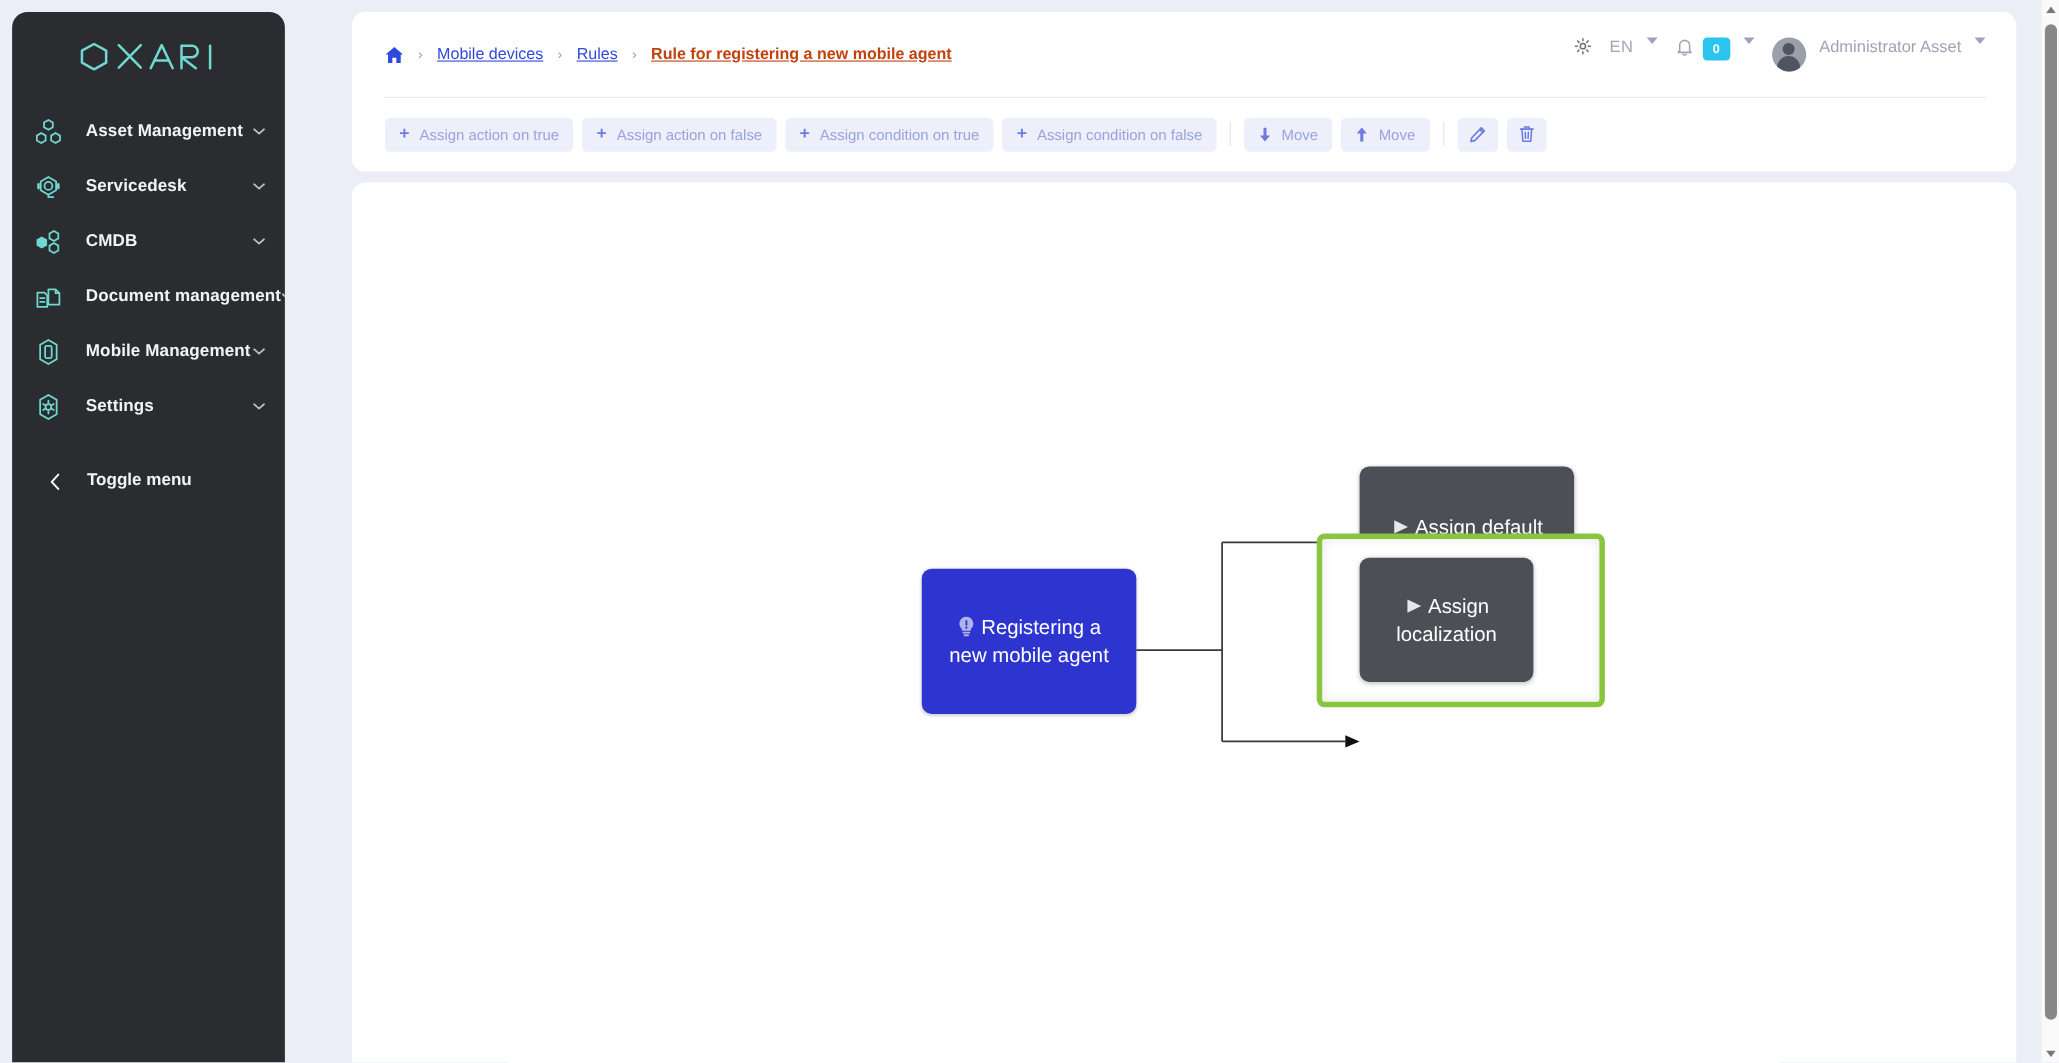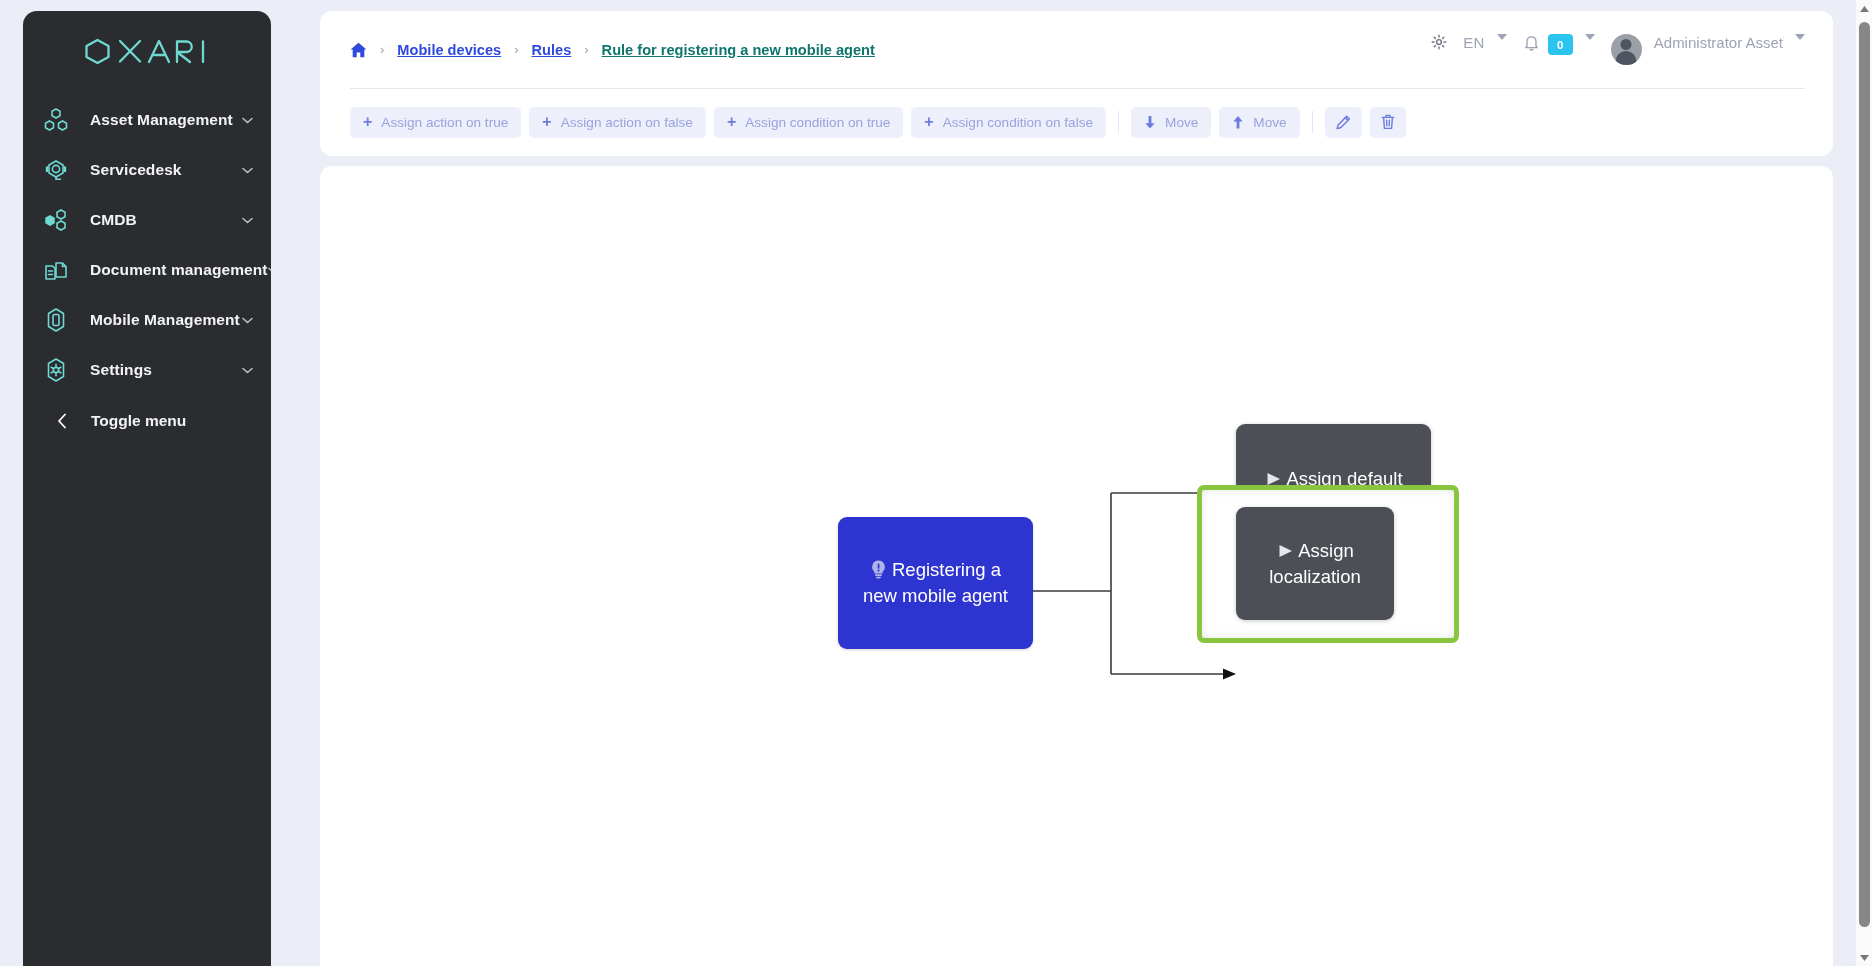--- a/index.html
+++ b/index.html
@@ -16,21 +16,20 @@
   }
 
   
   .sidebar {
     position: absolute;
     left: 11px; top: 11px;
     width: 248px; height: 955px;
     background: #2b2c2f;
     border-radius: 14px 14px 0 0;
     overflow: hidden;
-    margin-left: 12px;
   }
   .logo-wrap {
     height: 74px;
     display: flex; align-items: center; justify-content: center;
     padding-top: 6px;
   }
   .logo-svg { display: block; }
   .nav { padding-top: 10px; }
   .nav-item {
     position: relative;
@@ -55,21 +54,21 @@
     letter-spacing: 0.1px;
     white-space: nowrap;
   }
   .nav-chev {
     color: #b9bcc2;
     font-size: 11px;
     line-height: 1;
     padding-right: 4px;
   }
   .toggle-item {
-    display: flex; align-items: center;
+    display: flex; align-items: flex-end;
     height: 50px;
     margin-top: 1px;
     padding-left: 28px;
     cursor: pointer;
   }
   .toggle-arrow {
     width: 22px; color: #ffffff; font-size: 17px; line-height: 1;
     display: flex; align-items: center; justify-content: center;
   }
   .toggle-label {
@@ -90,25 +89,25 @@
     display: flex; align-items: center;
     height: 77px;
     padding: 0 28px 0 30px;
   }
   .home-icon { color: #2f49dd; display: flex; align-items: center; }
   .bc-sep {
     color: #9aa0b4; font-size: 13px;
     margin: 0 13px; display: flex; align-items: center;
   }
   .bc-link {
-    color: #2f49dd; font-size: 14.6px; font-weight: bold;
+    color: #2f49dd; font-size: 14.6px; font-weight: normal;
     text-decoration: underline; cursor: pointer; white-space: nowrap;
   }
   .bc-current {
-    color: #0f766e; font-size: 14.6px; font-weight: bold;
+    color: #c2410c; font-size: 14.6px; font-weight: bold;
     text-decoration: underline; white-space: nowrap;
   }
   .header-right {
     margin-left: auto;
     display: flex; align-items: flex-start; gap: 0;
   }
   .hr-gear { color: #6b7280; display: flex; align-items: center; cursor: pointer; }
   .hr-lang {
     color: #9ea4b5; font-size: 15px; margin-left: 16px;
     letter-spacing: .4px; cursor: pointer;

